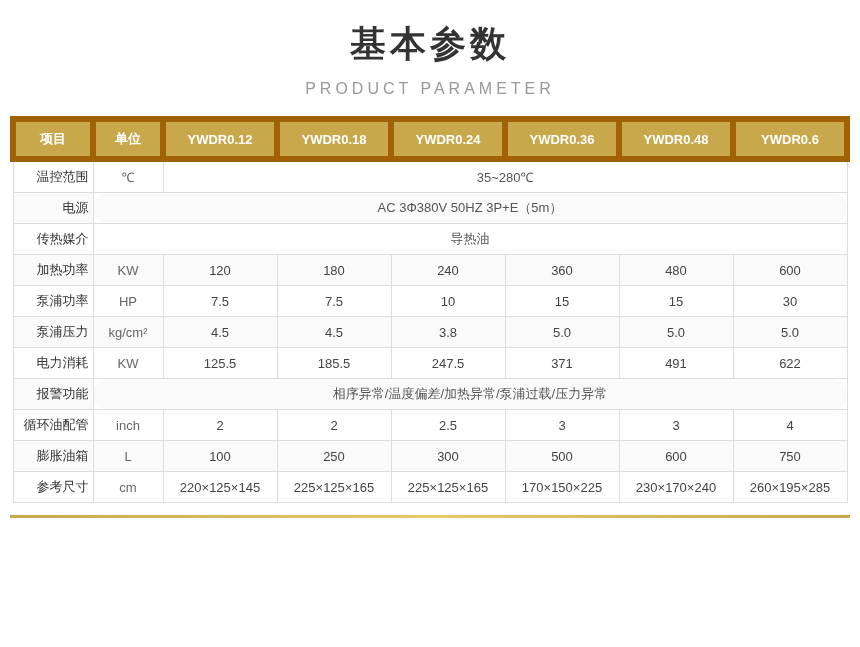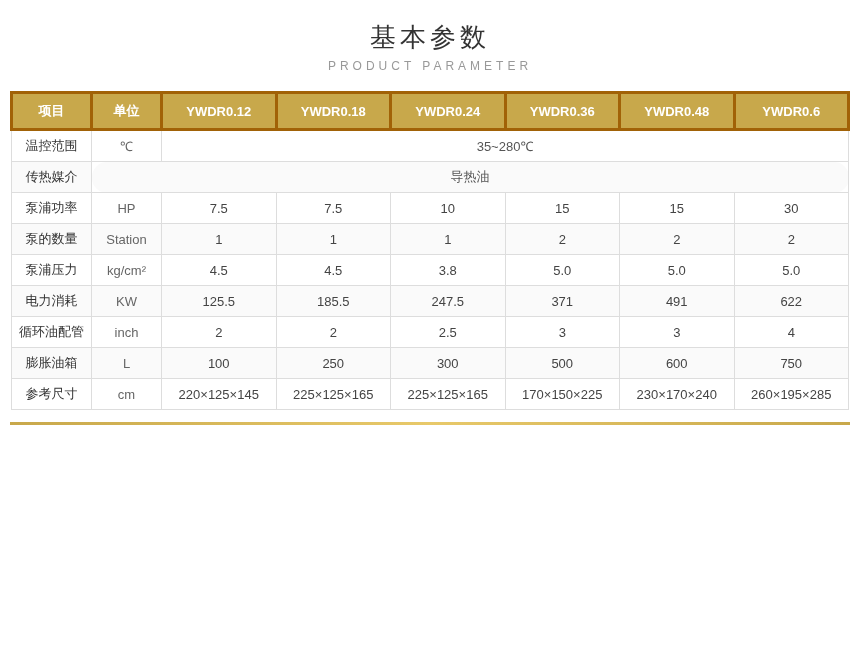--- a/index.html
+++ b/index.html
@@ -7,57 +7,57 @@
       background: #fff;
       font-family: "Microsoft YaHei", "SimHei", sans-serif;
       width: 860px;
       min-height: 647px;
       display: flex;
       flex-direction: column;
       align-items: center;
       padding: 20px 10px 10px;
     }
     .page-title {
-      font-size: 26px;
-      font-weight: normal;
+      font-size: 36px;
+      font-weight: bold;
       color: #333;
       letter-spacing: 4px;
-      margin-bottom: 4px;
+      margin-bottom: 11px;
     }
     .page-subtitle {
-      font-size: 12px;
+      font-size: 16px;
       color: #999;
       letter-spacing: 4px;
       margin-bottom: 18px;
     }
     .param-table {
       width: 840px;
       border-collapse: collapse;
       font-size: 13px;
     }
     .param-table th {
       background: #c8a84b;
       color: #fff;
       text-align: center;
       padding: 8px 4px;
       font-weight: bold;
-      border: 3px solid #a16207;
+      border: 6px solid #a16207;
     }
     .param-table td {
       border: 1px solid #ddd;
       text-align: center;
       padding: 6px 4px;
       color: #444;
       background: #fff;
     }
     .param-table tr:nth-child(even) td {
       background: #fafafa;
     }
     .param-table td.row-label {
-      text-align: center;
+      text-align: right;
       font-weight: normal;
       color: #333;
     }
     .param-table td.unit-cell {
       color: #666;
     }
     .param-table td.span-all {
       color: #555;
       border-radius: 15px;
     }
@@ -87,62 +87,70 @@
         <th>YWDR0.6</th>
       </tr>
   </thead>
   <tbody id="table-body">
   <tr>
         <td class="row-label">温控范围</td>
         <td class="unit-cell">℃</td>
         <td colspan="6" class="span-all">35~280℃</td>
       </tr>
       <tr>
+        <td class="row-label">电源</td>
+        <td colspan="7" class="span-all">AC 3Φ380V 50HZ 3P+E（5m）</td>
+      </tr>
+      <tr>
         <td class="row-label">传热媒介</td>
         <td colspan="7" class="span-all">导热油</td>
+      </tr>
+      <tr>
+        <td class="row-label">加热功率</td>
+        <td class="unit-cell">KW</td>
+        <td>120</td>
+        <td>180</td>
+        <td>240</td>
+        <td>360</td>
+        <td>480</td>
+        <td>600</td>
       </tr>
       <tr>
         <td class="row-label">泵浦功率</td>
         <td class="unit-cell">HP</td>
         <td>7.5</td>
         <td>7.5</td>
         <td>10</td>
         <td>15</td>
         <td>15</td>
         <td>30</td>
-      </tr>
-      <tr>
-        <td class="row-label">泵的数量</td>
-        <td class="unit-cell">Station</td>
-        <td>1</td>
-        <td>1</td>
-        <td>1</td>
-        <td>2</td>
-        <td>2</td>
-        <td>2</td>
       </tr>
       <tr>
         <td class="row-label">泵浦压力</td>
         <td class="unit-cell">kg/cm²</td>
         <td>4.5</td>
         <td>4.5</td>
         <td>3.8</td>
         <td>5.0</td>
         <td>5.0</td>
         <td>5.0</td>
       </tr>
       <tr>
         <td class="row-label">电力消耗</td>
         <td class="unit-cell">KW</td>
         <td>125.5</td>
         <td>185.5</td>
         <td>247.5</td>
         <td>371</td>
         <td>491</td>
         <td>622</td>
+      </tr>
+      <tr>
+        <td class="row-label">报警功能</td>
+        <td colspan="7" class="span-all">相序异常/温度偏差/加热异常/泵浦过载/压力异常</td>
       </tr>
       <tr>
         <td class="row-label">循环油配管</td>
         <td class="unit-cell">inch</td>
         <td>2</td>
         <td>2</td>
         <td>2.5</td>
         <td>3</td>
         <td>3</td>
         <td>4</td>

